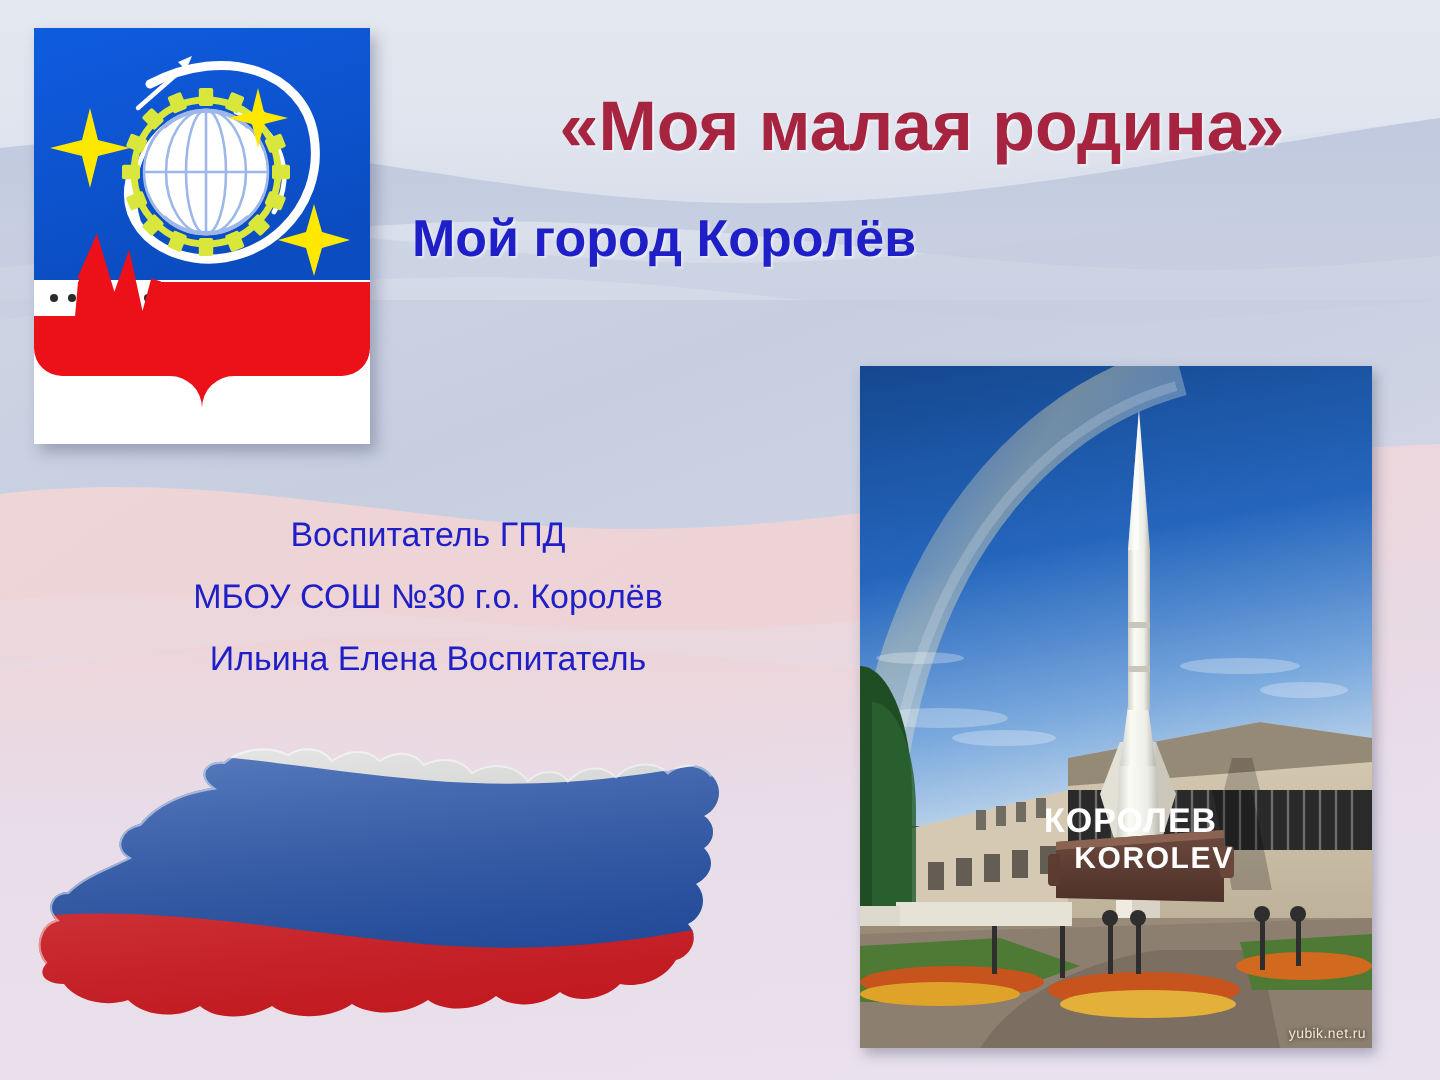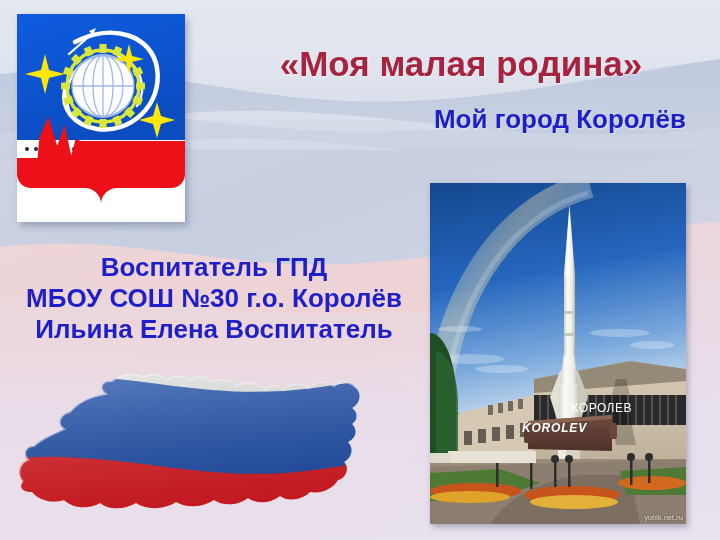--- a/index.html
+++ b/index.html
@@ -57,38 +57,38 @@
     color: #a6243f;
     letter-spacing: 0px;
     white-space: nowrap;
     text-shadow: 1px 1px 1px rgba(255,255,255,0.5);
   }
   .subtitle {
     position: absolute;
     left: 206px;
     top: 104px;
     width: 480px;
-    text-align: right;
+    text-align: left;
     font-size: 26px;
     font-weight: bold;
     color: #1f1fc8;
     white-space: nowrap;
     text-shadow: 1px 1px 1px rgba(255,255,255,0.45);
   }
 
   
   .author-block {
     position: absolute;
     left: 8px;
     top: 252px;
     width: 412px;
     text-align: center;
     color: #1f1fc8;
-    font-size: 26px;
-    font-weight: bold;
+    font-size: 17px;
+    font-weight: normal;
     line-height: 31px;
   }
   .author-line { white-space: nowrap; }
 
   
   .russia-map {
     position: absolute;
     left: 2px;
     top: 350px;
     width: 370px;
@@ -116,36 +116,36 @@
     color: #f3e9cf;
     font-family: "Liberation Sans", sans-serif;
     letter-spacing: 0.2px;
     text-shadow: 0 0 2px rgba(0,0,0,0.8);
   }
   .sign-ru {
     position: absolute;
     left: 92px;
     top: 218px;
     width: 110px;
-    text-align: right;
-    font-size: 12px;
-    font-weight: normal;
+    text-align: left;
+    font-size: 17px;
+    font-weight: bold;
     color: #ffffff;
     letter-spacing: 0.5px;
   }
   .sign-en {
     position: absolute;
     left: 92px;
     top: 238px;
     width: 110px;
-    font-size: 12px;
+    text-align: center;
+    font-size: 15px;
     font-weight: bold;
     color: #ffffff;
     letter-spacing: 0.8px;
-    font-style: italic;
   }
 </style>
 </head>
 <body>
 
 <div class="slide">
 
   <div class="bg-base"></div>
   <div class="bg-top-light"></div>
 

